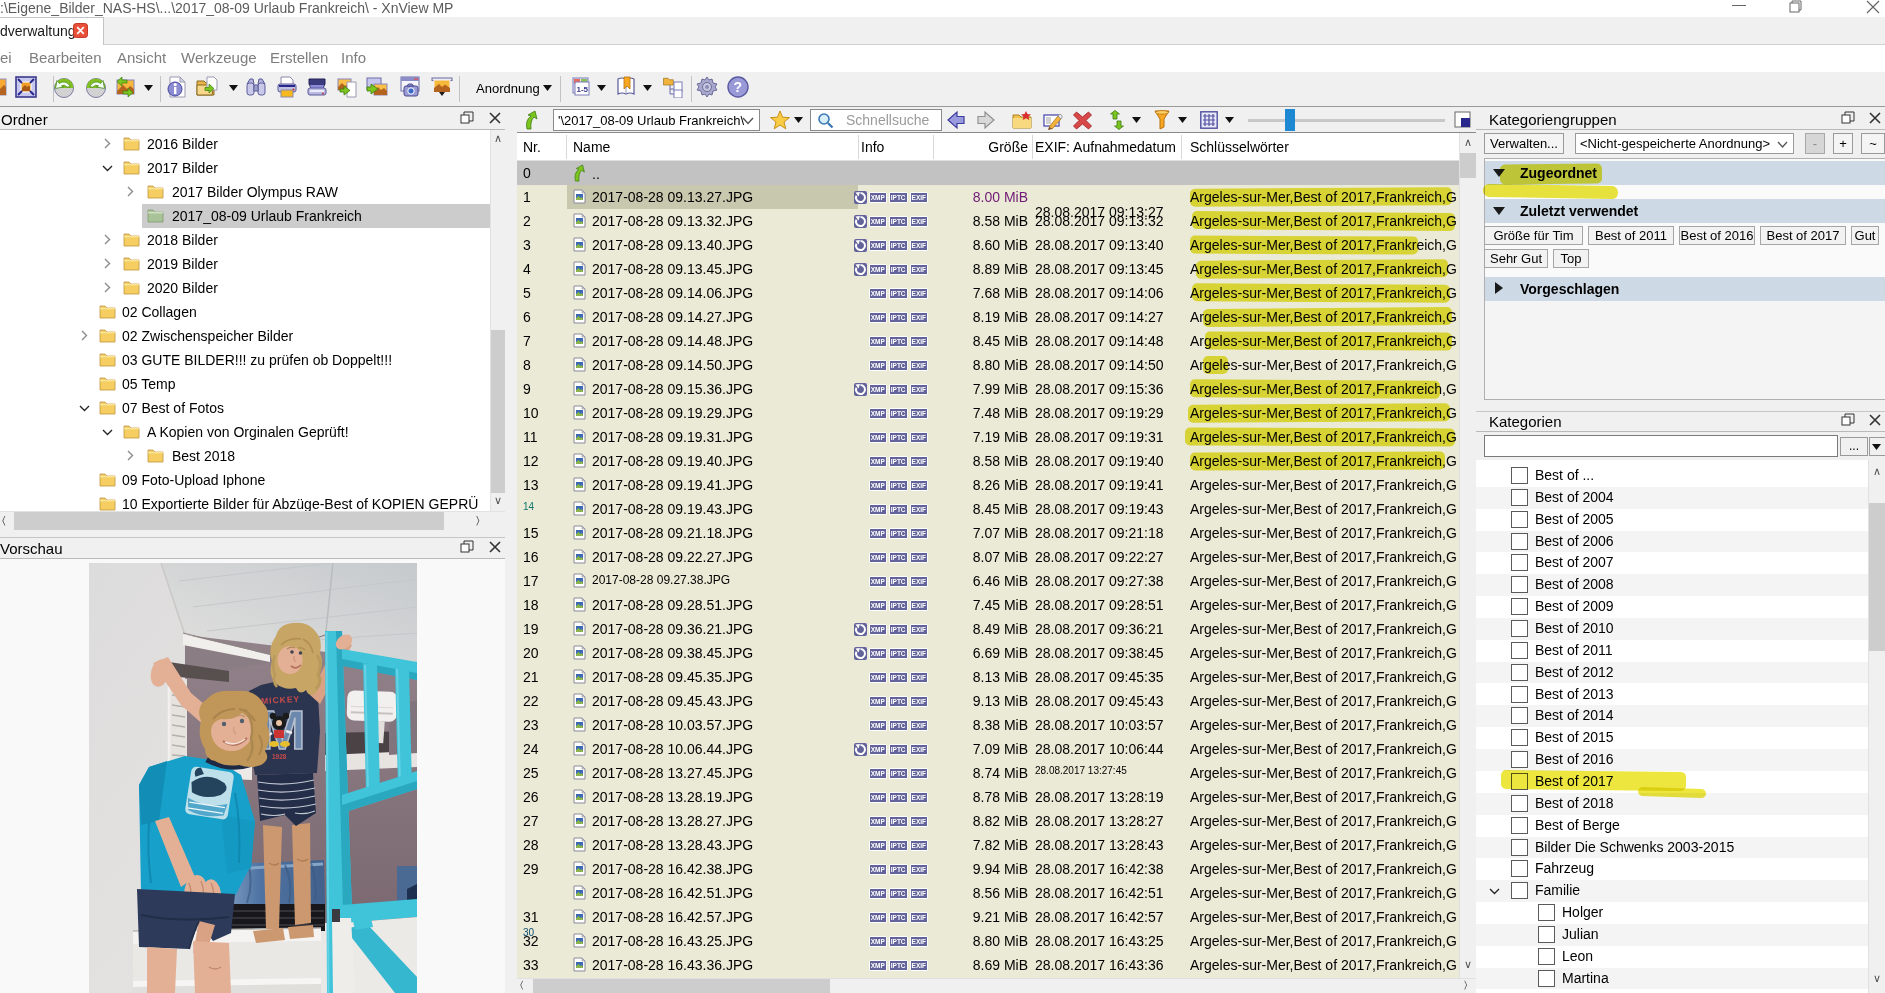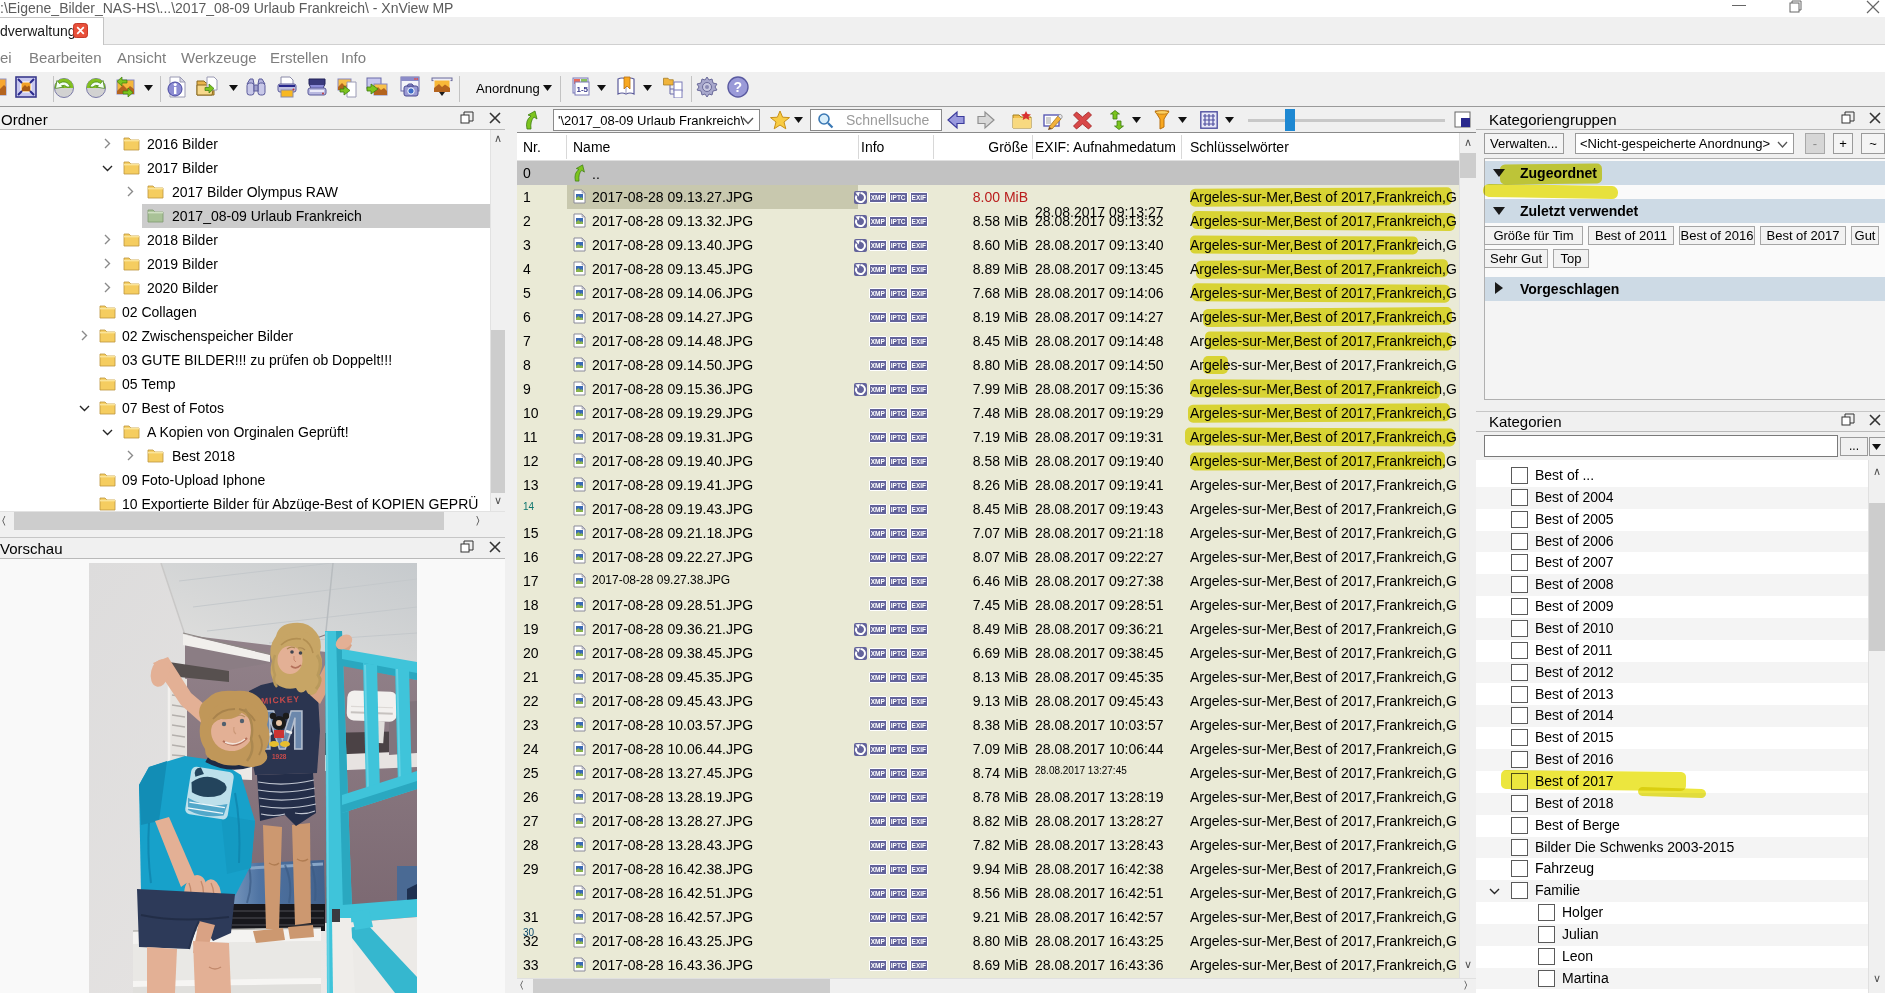--- a/index.html
+++ b/index.html
@@ -596,21 +596,21 @@
       <rect x="3" y="5" width="7" height="6" fill="#3a6ab4"></rect>
       <path d="M3 9 L5.5 7 L7.5 9 L8.5 8 L10 9.5 V11 H3 Z" fill="#8ab44e"></path>
     </svg>
   </div>
 <div class="tx" style="left:592px;top:189px;font-size:14px;color:#000">2017-08-28 09.13.27.JPG</div>
 <div class="ab" style="left:718px;top:190px;width:210px;text-align:right;height:14px;line-height:13px"><svg width="13" height="13" viewBox="0 0 13 13" style="vertical-align:middle">
       <rect x="0" y="0" width="13" height="13" rx="2" fill="#63639b"></rect>
       <path d="M6.5 2 A4.5 4.5 0 1 1 2.4 4.6" fill="none" stroke="#fff" stroke-width="2"></path>
       <path d="M1.5 1.5 L6 1 L4.5 5.5 Z" fill="#fff"></path>
     </svg><span class="badge">XMP</span><span class="badge">IPTC</span><span class="badge">EXIF</span></div>
-<div class="tx" style="left:1028px;top:189px;font-size:14px;color:#b91c1c;transform:translateX(-100%)">8.00 MiB</div>
+<div class="tx" style="left:1028px;top:189px;font-size:14px;color:#701a75;transform:translateX(-100%)">8.00 MiB</div>
 <div class="tx" style="left:1035px;top:204px;font-size:14px;color:#000">28.08.2017 09:13:27</div>
 <div class="tx" style="left:1190px;top:189px;font-size:14px;color:#000;width:269px;overflow:hidden">Argeles-sur-Mer,Best of 2017,Frankreich,G</div>
 <div class="mark" style="left:1190px;top:188px;width:262px;height:18px;transform:rotate(-0.3deg)"></div>
 <div class="tx" style="left:523px;top:213px;font-size:14px;color:#000">2</div>
 <div class="ab" style="left:573px;top:209px;width:14px;height:24px">
     <svg width="13" height="15" viewBox="0 0 13 15" style="position:absolute;top:4px;left:0">
       <path d="M1 1 H9 L12 4 V14 H1 Z" fill="#fff" stroke="#8a8a9a"></path>
       <path d="M9 1 V4 H12 Z" fill="#d0d0dc" stroke="#8a8a9a" stroke-width="0.6"></path>
       <rect x="3" y="5" width="7" height="6" fill="#3a6ab4"></rect>
       <path d="M3 9 L5.5 7 L7.5 9 L8.5 8 L10 9.5 V11 H3 Z" fill="#8ab44e"></path>

